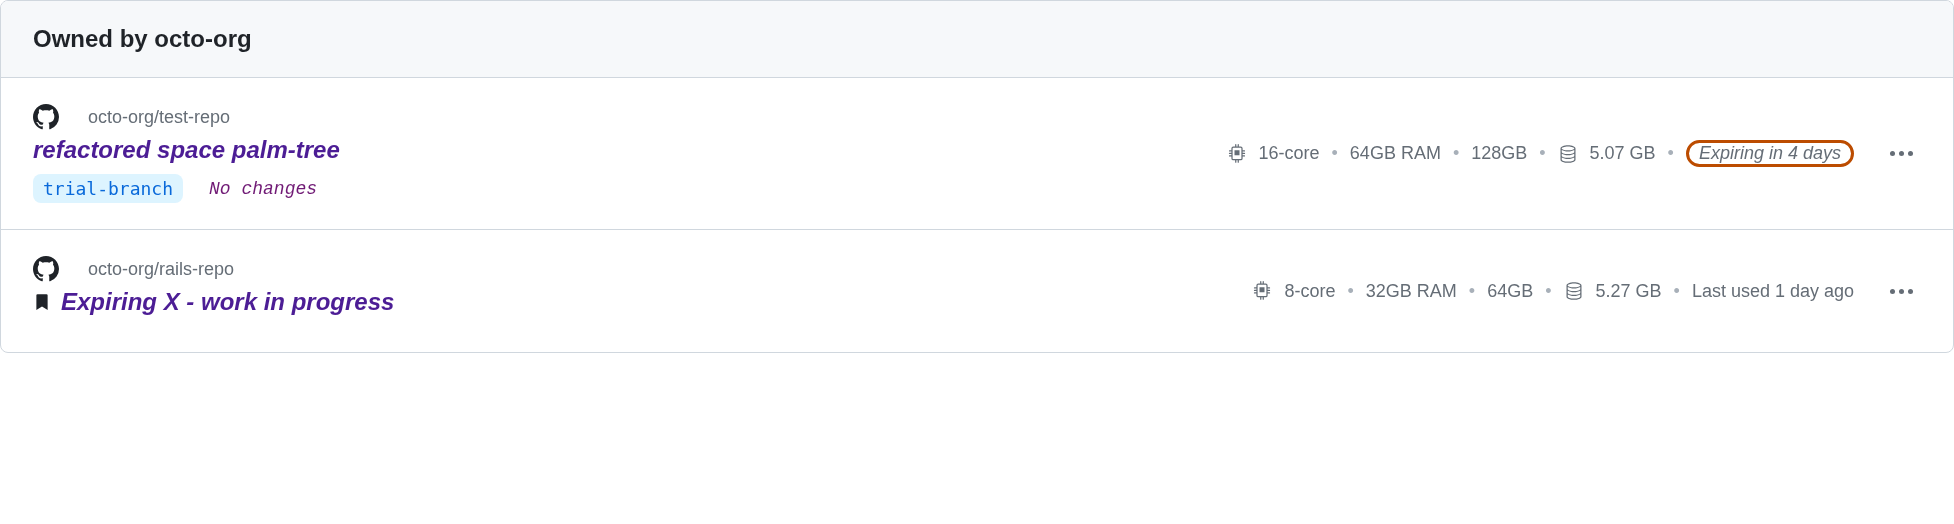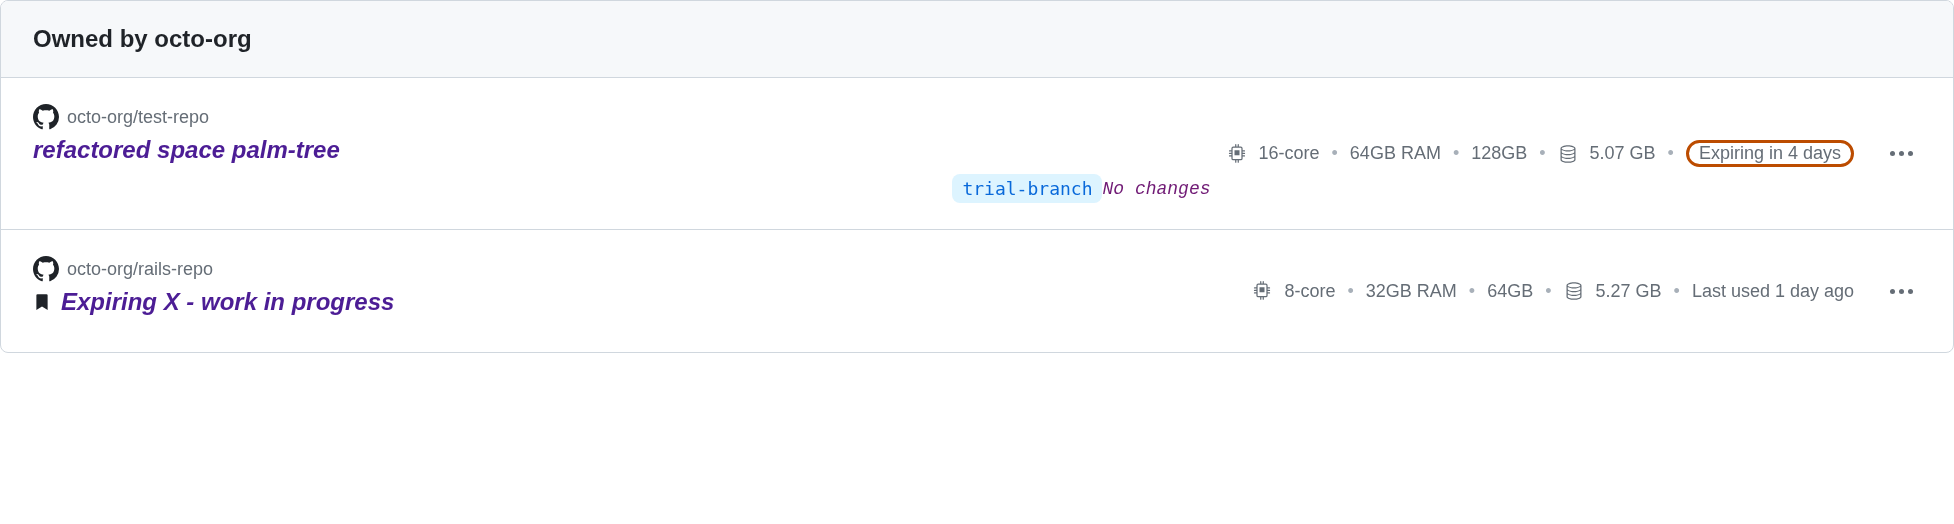--- a/index.html
+++ b/index.html
@@ -31,21 +31,21 @@
       gap: 16px;
     }
     .codespace-row:last-child { border-bottom: none; }
     .codespace-main {
       flex: 1;
       min-width: 0;
     }
     .repo-line {
       display: flex;
       align-items: center;
-      gap: 8px;
+      gap: 29px;
       margin-bottom: 6px;
     }
     .gh-logo {
       width: 26px;
       height: 26px;
       border-radius: 6px;
       fill: #1f2328;
     }
     .repo-name {
       color: #656d76;
@@ -64,22 +64,21 @@
       font-style: italic;
     }
     .bookmark-icon {
       width: 18px;
       height: 18px;
       fill: #1f2328;
     }
     .branch-line {
       display: flex;
       align-items: center;
-      gap: 0;
-      justify-content: flex-end;
+      gap: 26px;
     }
     .branch-tag {
       background: #ddf4ff;
       color: #0969da;
       font-family: ui-monospace, SFMono-Regular, "SF Mono", Menlo, Consolas, monospace;
       font-size: 18px;
       padding: 4px 10px;
       border-radius: 8px;
     }
     .changes-text {
@@ -99,20 +98,21 @@
     .meta-icon {
       width: 20px;
       height: 20px;
       fill: #656d76;
     }
     .dot-sep { color: #a8b0b9; }
     .highlight-box {
       border: 3px solid #bc4c00;
       border-radius: 16px;
       padding: 0 10px;
+      font-style: italic;
     }
     .kebab-menu {
       display: flex;
       gap: 4px;
       padding: 10px 8px;
       cursor: pointer;
       margin-left: 12px;
     }
     .kebab-menu span {
       width: 5px;

